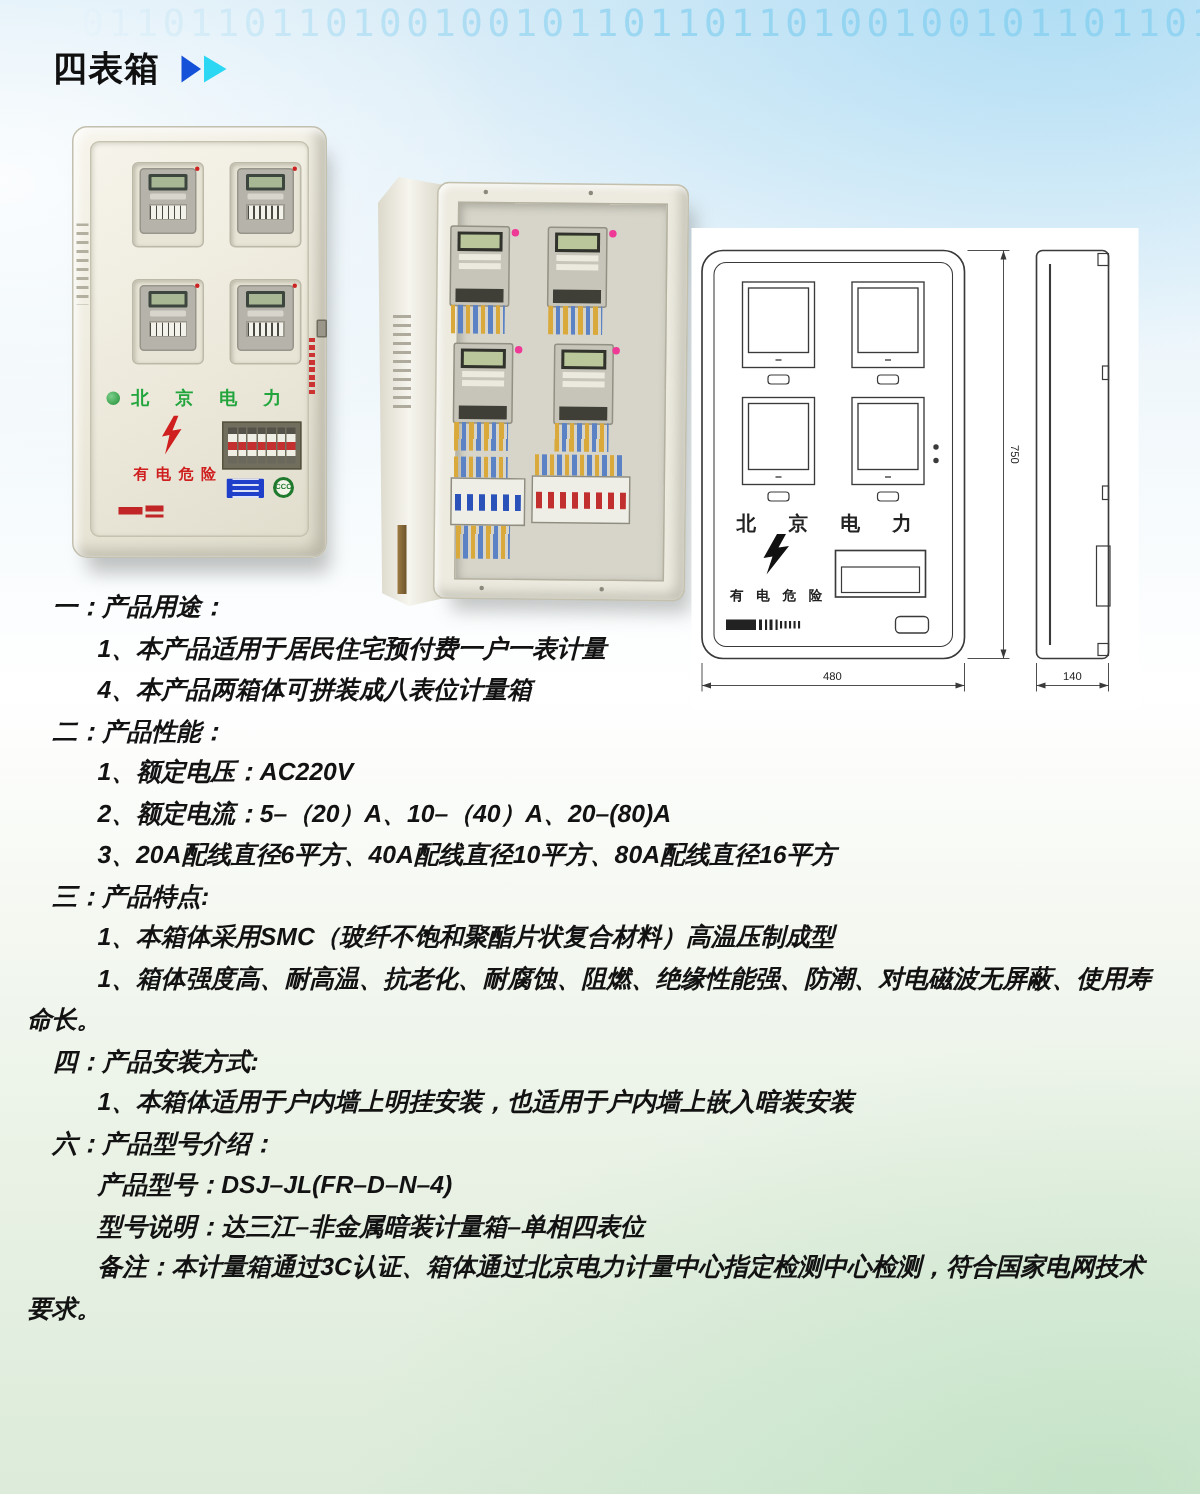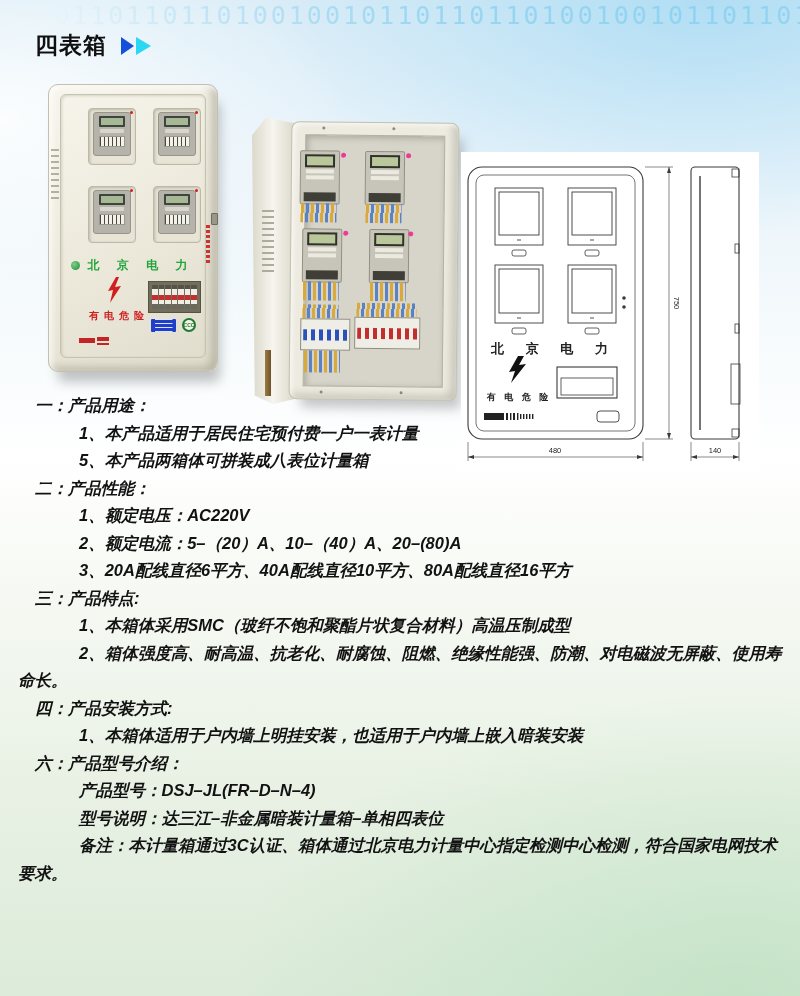--- a/index.html
+++ b/index.html
@@ -87,21 +87,21 @@
   .p2-cb .band{position:absolute;left:2px;right:2px;top:10px;height:11px;}
   .band-blue{background:repeating-linear-gradient(90deg,#2a52b8 0 4px,#f0efe8 4px 8px);}
   .band-red{background:repeating-linear-gradient(90deg,#c22f2f 0 4px,#f0efe8 4px 8px);}
   .p2-screw{position:absolute;width:3px;height:3px;border-radius:50%;background:#8b897b;}
   
   .drawing{position:absolute;left:461px;top:152px;width:298px;height:320px;background:#ffffff;}
   
   .content{position:absolute;left:18px;top:392px;width:772px;color:#121212;font-weight:bold;font-size:16.5px;}
   .content div{height:27.5px;line-height:27.5px;white-space:nowrap;font-style:italic;}
   .ln-h{margin-left:17px;}
-  .ln-i{margin-left:61px;}
+  .ln-i{margin-left:47px;}
   .ln-c{margin-left:0;}
 </style>
 </head>
 <body>
 
 <div id="page">
 
   <div class="binary-strip">011011011011010010010110110110100100101101101101101001001011011011010010010110110110110100100101101101</div>
 
   <div class="title-row">
@@ -325,28 +325,28 @@
         <text x="94" y="301" font-size="7.5" text-anchor="middle">480</text>
         <text x="254" y="301" font-size="7.5" text-anchor="middle">140</text>
         <text x="213" y="151" font-size="7.5" text-anchor="middle" transform="rotate(90 213 151)">750</text>
       </g>
     </svg>
   </div>
 
   <div class="content">
     <div class="ln-h">一：产品用途：</div>
     <div class="ln-i">1、本产品适用于居民住宅预付费一户一表计量</div>
-    <div class="ln-i">5、本产品两箱体可拼装成八表位计量箱</div>
+    <div class="ln-i">4、本产品两箱体可拼装成八表位计量箱</div>
     <div class="ln-h">二：产品性能：</div>
     <div class="ln-i">1、额定电压：AC220V</div>
     <div class="ln-i">2、额定电流：5–（20）A、10–（40）A、20–(80)A</div>
     <div class="ln-i">3、20A配线直径6平方、40A配线直径10平方、80A配线直径16平方</div>
     <div class="ln-h">三：产品特点:</div>
     <div class="ln-i">1、本箱体采用SMC（玻纤不饱和聚酯片状复合材料）高温压制成型</div>
-    <div class="ln-i">2、箱体强度高、耐高温、抗老化、耐腐蚀、阻燃、绝缘性能强、防潮、对电磁波无屏蔽、使用寿</div>
+    <div class="ln-i">1、箱体强度高、耐高温、抗老化、耐腐蚀、阻燃、绝缘性能强、防潮、对电磁波无屏蔽、使用寿</div>
     <div class="ln-c">命长。</div>
     <div class="ln-h">四：产品安装方式:</div>
     <div class="ln-i">1、本箱体适用于户内墙上明挂安装，也适用于户内墙上嵌入暗装安装</div>
     <div class="ln-h">六：产品型号介绍：</div>
     <div class="ln-i">产品型号：DSJ–JL(FR–D–N–4)</div>
     <div class="ln-i">型号说明：达三江–非金属暗装计量箱–单相四表位</div>
     <div class="ln-i">备注：本计量箱通过3C认证、箱体通过北京电力计量中心指定检测中心检测，符合国家电网技术</div>
     <div class="ln-c">要求。</div>
   </div>
 

